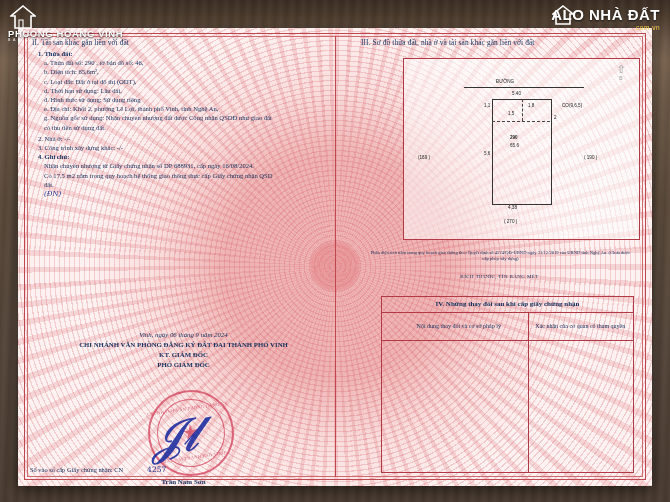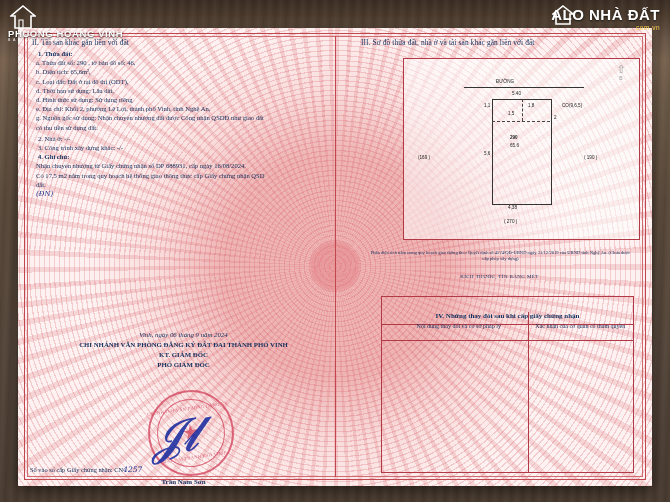--- a/index.html
+++ b/index.html
@@ -50,21 +50,21 @@
     position:absolute;left:50%;top:8px;bottom:9px;width:1.2px;background:#c0474f;
   }
 
   
   .col-l{position:absolute;left:12px;top:10px;width:307px;bottom:10px;color:#15305e;}
   .sec-title{
     font-size:7.4px;font-weight:normal;color:#12305f;margin:0 0 2px 2px;
     letter-spacing:.1px;
   }
   .body-line{font-size:6.6px;line-height:9.2px;color:#15305e;margin-left:8px;}
-  .body-line.ind{margin-left:6px;}
+  .body-line.ind{margin-left:14px;}
   .body-line.ind2{margin-left:8px;}
   .sig-wrap{position:absolute;left:0;right:0;top:292px;text-align:center;}
   .sig-line{font-size:6.8px;color:#15305e;line-height:10px;}
   .sig-line.b{font-weight:bold;}
   .hand{
     font-family:"DejaVu Serif", serif;color:#1b2f8c;font-style:italic;
   }
   .seal{
     position:absolute;left:118px;top:352px;width:82px;height:82px;border-radius:50%;
     border:2px solid #d03a55;opacity:.72;transform:rotate(-8deg);
@@ -81,42 +81,42 @@
     position:absolute;left:0;right:0;top:14px;text-align:center;color:#d03a55;
     font-size:4.6px;line-height:5.6px;letter-spacing:.2px;
   }
   .seal-txt.bot{top:auto;bottom:13px;}
   .scribble{
     position:absolute;left:120px;top:368px;width:110px;height:62px;
     color:#1f2fa0;font-size:46px;font-family:"DejaVu Serif",serif;font-style:italic;
     transform:rotate(-6deg);opacity:.9;
   }
   .bottom-left{position:absolute;left:12px;bottom:12px;font-size:6.4px;color:#15305e;}
-  .bl-hand{font-family:"DejaVu Serif",serif;color:#1b2f8c;font-style:italic;}
+  .bl-hand{font-family:"DejaVu Serif",serif;color:#1b2f8c;padding-left:24px;}
 
   
   .col-r{position:absolute;left:341px;top:10px;right:12px;bottom:10px;color:#15305e;}
   .map-box{
     position:absolute;left:44px;top:20px;width:235px;height:180px;
     border:1px solid #b23a46;background:rgba(255,255,255,.55);
   }
   .map-note{
     position:absolute;left:8px;top:212px;right:6px;font-size:4.6px;line-height:6px;color:#15305e;
     text-align:center;
   }
   .map-scale{
     position:absolute;left:0;right:0;top:236px;text-align:center;font-size:5px;color:#15305e;
     letter-spacing:.4px;
   }
   .tbl{
     position:absolute;left:22px;top:258px;right:6px;height:175px;border:1px solid #b23a46;
   }
   .tbl-title{
     position:absolute;left:0;right:0;top:0;height:15px;line-height:15px;text-align:center;
-    font-size:7px;font-weight:bold;border-bottom:1px solid #b23a46;color:#12305f;margin-top:12px;
+    font-size:7px;font-weight:bold;border-bottom:1px solid #b23a46;color:#12305f;
   }
   .tbl-h{
     position:absolute;left:0;right:0;top:15px;height:28px;border-bottom:1px solid #b23a46;
   }
   .tbl-h .c1,.tbl-h .c2{
     position:absolute;top:0;bottom:0;display:flex;align-items:center;justify-content:center;
     text-align:center;font-size:6px;line-height:8px;padding:0 4px;
   }
   .tbl-h .c1{left:0;width:58%;}
   .tbl-h .c2{left:58%;right:0;}

